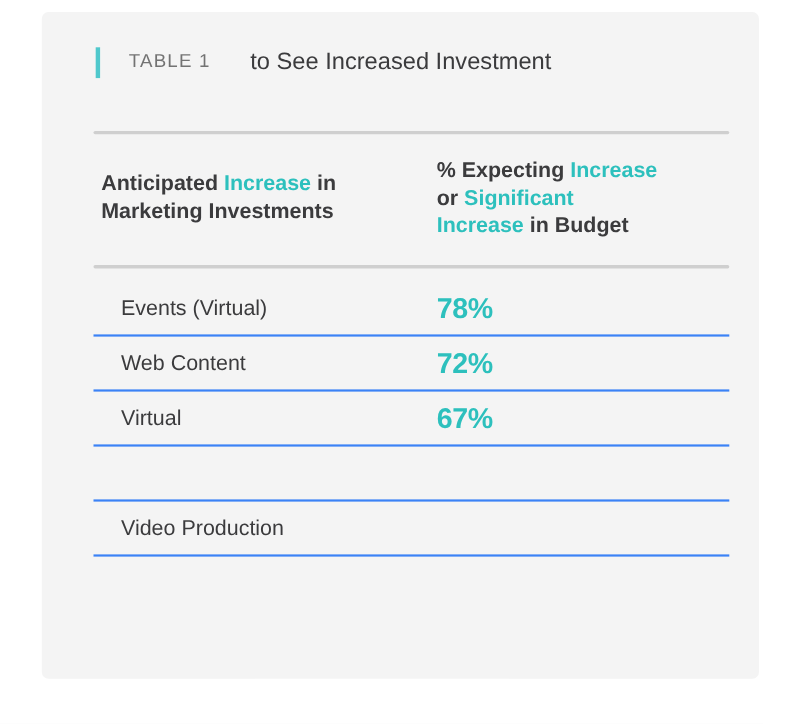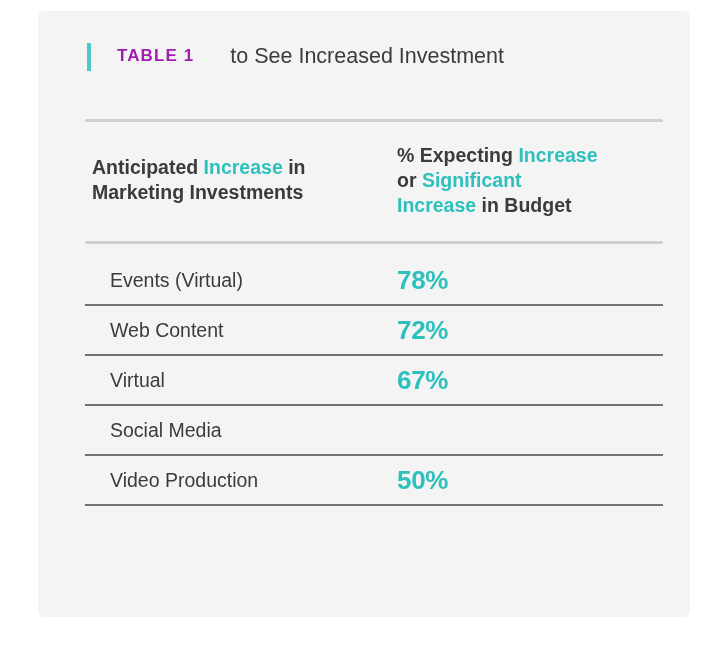--- a/index.html
+++ b/index.html
@@ -41,22 +41,22 @@
     height: 28px;
     background: #4fc8cc;
     flex: 0 0 auto;
     margin-top: 2px;
   }
   .table-label {
     flex: 0 0 auto;
     margin-left: 26px;
     font-size: 17px;
     letter-spacing: 1.1px;
-    color: #a21caf;
-    font-weight: 700;
+    color: #737373;
+    font-weight: 400;
     line-height: 30px;
     white-space: nowrap;
   }
   .table-title {
     flex: 1 1 auto;
     margin-left: 36px;
     font-size: 21.5px;
     line-height: 30px;
     color: #3b3b3d;
     font-weight: 400;
@@ -108,21 +108,21 @@
   .rows {
     position: absolute;
     left: 47px;
     top: 245px;
     width: 578px;
   }
   .row {
     display: flex;
     align-items: center;
     height: 50px;
-    border-bottom: 2px solid #737373;
+    border-bottom: 2px solid #3b82f6;
     box-sizing: border-box;
   }
   .row:first-child { border-top: none; }
   .row-label {
     flex: 0 0 312px;
     padding-left: 25px;
     box-sizing: border-box;
     font-size: 19.5px;
     color: #3b3b3d;
     font-weight: 400;
@@ -178,24 +178,22 @@
       <div class="row-label">Web Content</div>
       <div class="row-value">72%</div>
     </div>
 
     <div class="row">
       <div class="row-label">Virtual</div>
       <div class="row-value">67%</div>
     </div>
 
     <div class="row">
-      <div class="row-label">Social Media</div>
     </div>
 
 
     <div class="row">
       <div class="row-label">Video Production</div>
-      <div class="row-value">50%</div>
     </div>
 
   </div>
 
 </div>
 
 </body></html>

